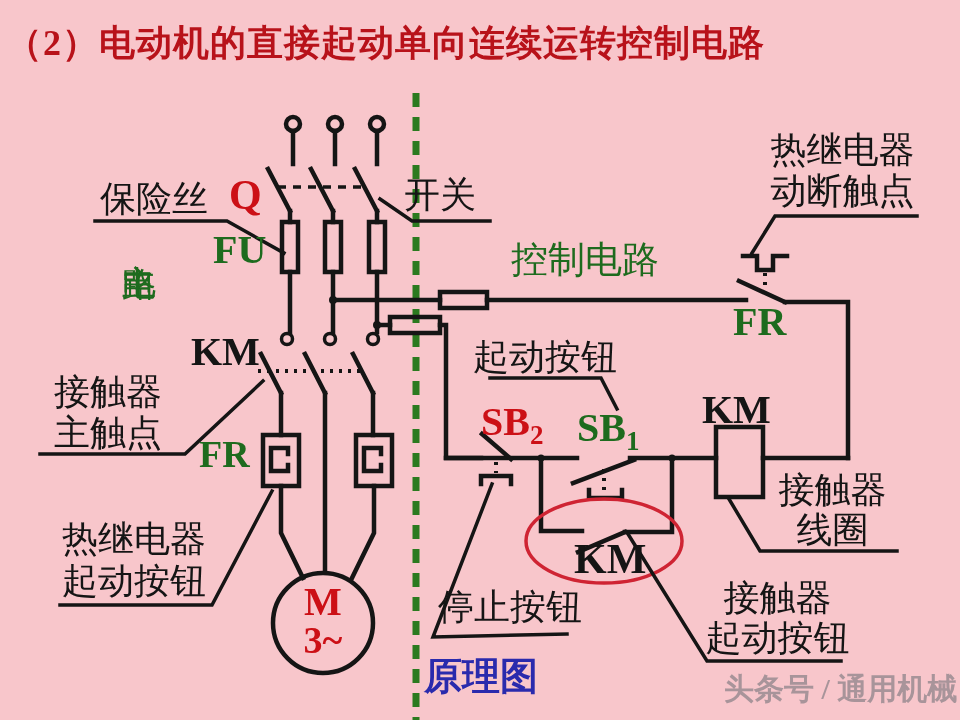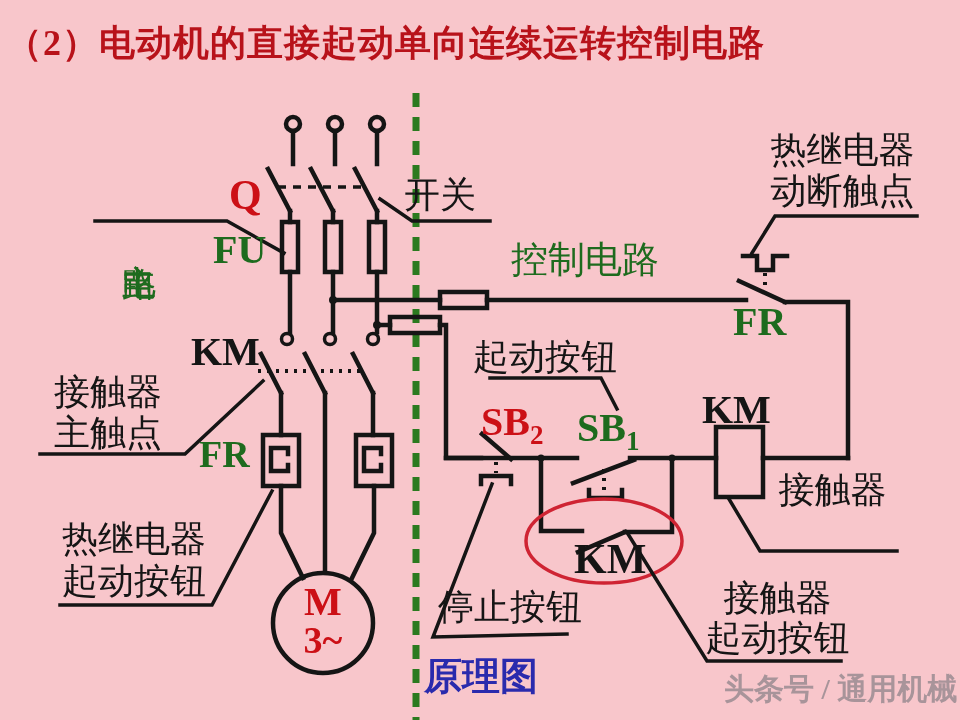--- a/index.html
+++ b/index.html
@@ -130,20 +130,21 @@
       <path class="thin" d="M490,378 H601 L617,409"></path>
       <path class="thin" d="M897,551 H760 L729,499"></path>
       <path class="thin" d="M567,634 L433,637 L492,484"></path>
       <path class="thin" d="M841,661 H707 L628,534"></path>
       <path class="thin" d="M60,605 H212 L272,491"></path>
     </g>
   </svg>
 
   <div id="title" class="lbl">（2）电动机的直接起动单向连续运转控制电路</div>
 
+  <div class="lbl" style="left:100px;top:180px;">保险丝</div>
   <div class="lbl sym red" style="left:229px;top:172px;font-size:42px;">Q</div>
   <div class="lbl sym green" style="left:213px;top:228px;font-size:40px;">FU</div>
   <div class="lbl" style="left:404px;top:176px;">开关</div>
   <div class="lbl green vert" style="left:120px;top:237px;font-size:34px;">主电路</div>
   <div class="lbl green" style="left:511px;top:240px;font-size:37px;">控制电路</div>
 
   <div class="lbl two" style="left:760px;top:130px;width:165px;">
     <div>热继电器</div>
     <div>动断触点</div>
   </div>
@@ -156,20 +157,21 @@
   </div>
   <div class="lbl sym green" style="left:199px;top:434px;font-size:38px;">FR</div>
 
   <div class="lbl" style="left:473px;top:338px;">起动按钮</div>
   <div class="lbl sym red" style="left:481px;top:400px;font-size:40px;text-align:center;"><span>SB</span><sub>2</sub></div>
   <div class="lbl sym green" style="left:577px;top:406px;font-size:40px;"><span>SB</span><sub>1</sub></div>
 
   <div class="lbl sym" style="left:702px;top:388px;font-size:40px;">KM</div>
   <div class="lbl two" style="left:765px;top:470px;width:135px;line-height:40px;">
     <div>接触器</div>
+    <div>线圈</div>
   </div>
 
   <div class="lbl two" style="left:50px;top:518px;width:168px;line-height:42px;">
     <div>热继电器</div>
     <div>起动按钮</div>
   </div>
 
   <div class="lbl sym red" style="left:273px;top:580px;width:100px;text-align:center;font-size:40px;">M</div>
   <div class="lbl sym red" style="left:273px;top:620px;width:100px;text-align:center;font-size:38px;">3~</div>
 

